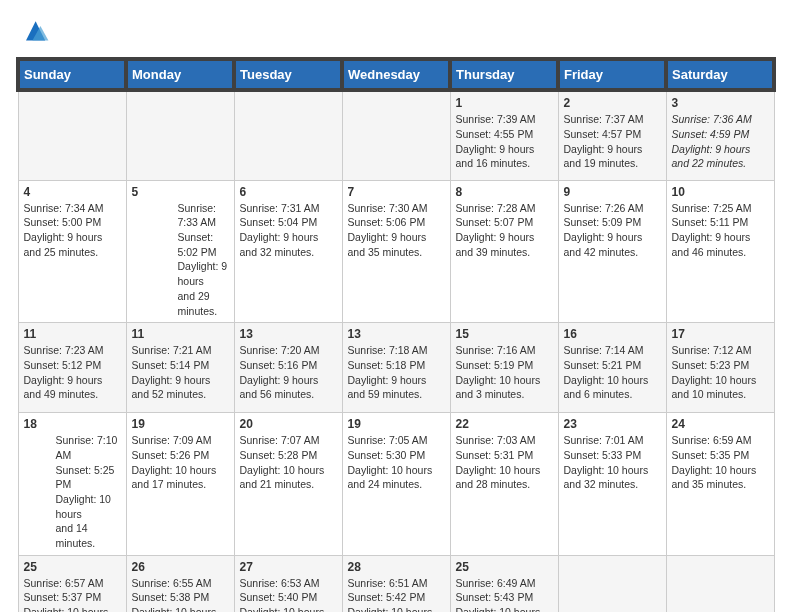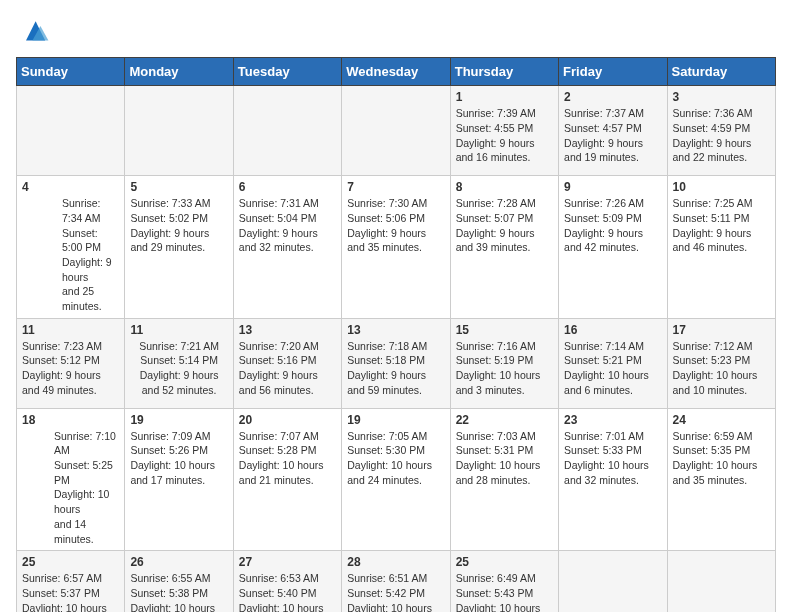--- a/index.html
+++ b/index.html
@@ -54,21 +54,21 @@
       border-collapse: collapse;
       table-layout: fixed;
     }
     thead tr th {
       background-color: #2a6db5;
       color: #fff;
       font-size: 13px;
       font-weight: bold;
       padding: 6px 4px;
       text-align: left;
-      border: 1px solid #404040;
+      border: 4px solid #404040;
     }
     tbody tr td {
       vertical-align: top;
       border: 1px solid #ccc;
       padding: 4px 5px;
       font-size: 11px;
       color: #333;
       min-height: 80px;
       height: 90px;
     }
@@ -144,37 +144,37 @@
         </td>
         <td>
           <span class="day-number">2</span>
           <div class="day-info" style="white-space: pre-line;">Sunrise: 7:37 AM
 Sunset: 4:57 PM
 Daylight: 9 hours
 and 19 minutes.</div>
         </td>
         <td>
           <span class="day-number">3</span>
-          <div class="day-info" style="white-space: pre-line;">Sunrise: 7:36 AM
+          <div class="day-info" style="white-space: pre-line; font-style: italic;">Sunrise: 7:36 AM
 Sunset: 4:59 PM
 Daylight: 9 hours
 and 22 minutes.</div>
         </td>
       </tr>
       <tr>
         <td>
           <span class="day-number">4</span>
-          <div class="day-info" style="white-space: pre-line; margin-left: 40px;">Sunrise: 7:34 AM
+          <div class="day-info" style="white-space: pre-line;">Sunrise: 7:34 AM
 Sunset: 5:00 PM
 Daylight: 9 hours
 and 25 minutes.</div>
         </td>
         <td>
           <span class="day-number">5</span>
-          <div class="day-info" style="white-space: pre-line;">Sunrise: 7:33 AM
+          <div class="day-info" style="white-space: pre-line; margin-left: 46px;">Sunrise: 7:33 AM
 Sunset: 5:02 PM
 Daylight: 9 hours
 and 29 minutes.</div>
         </td>
         <td>
           <span class="day-number">6</span>
           <div class="day-info" style="white-space: pre-line;">Sunrise: 7:31 AM
 Sunset: 5:04 PM
 Daylight: 9 hours
 and 32 minutes.</div>
@@ -211,21 +211,21 @@
       <tr>
         <td>
           <span class="day-number">11</span>
           <div class="day-info" style="white-space: pre-line;">Sunrise: 7:23 AM
 Sunset: 5:12 PM
 Daylight: 9 hours
 and 49 minutes.</div>
         </td>
         <td>
           <span class="day-number">11</span>
-          <div class="day-info" style="white-space: pre-line; text-align: center;">Sunrise: 7:21 AM
+          <div class="day-info" style="white-space: pre-line;">Sunrise: 7:21 AM
 Sunset: 5:14 PM
 Daylight: 9 hours
 and 52 minutes.</div>
         </td>
         <td>
           <span class="day-number">13</span>
           <div class="day-info" style="white-space: pre-line;">Sunrise: 7:20 AM
 Sunset: 5:16 PM
 Daylight: 9 hours
 and 56 minutes.</div>

